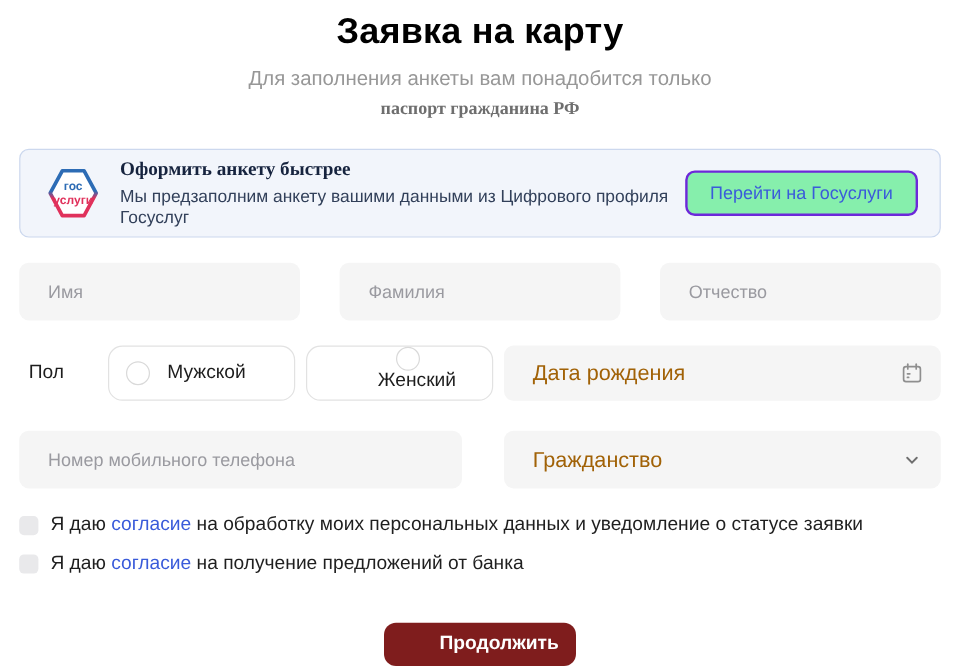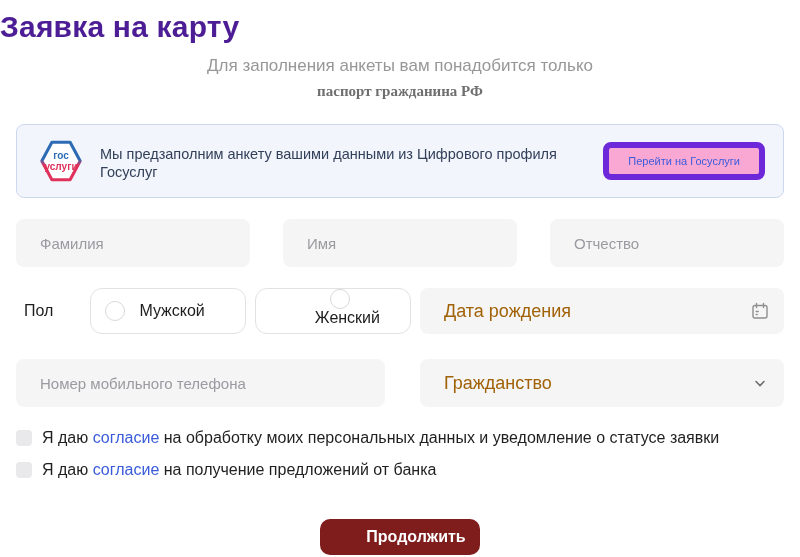--- a/index.html
+++ b/index.html
@@ -1,34 +1,34 @@
 <!DOCTYPE html>
 <html><head>
 <meta charset="utf-8">
 <style>
   * { box-sizing: border-box; margin: 0; padding: 0; }
   html, body { width: 800px; height: 557px; background: #ffffff; overflow: hidden; }
   body { font-family: "Liberation Sans", sans-serif; color: #1f1f1f; }
 
   .page { width: 800px; height: 557px; position: relative; }
 
-  .title { margin-top: 8px; font-size: 30px; font-weight: 700;
-           color: #4c1d95; letter-spacing: 0.2px; line-height: 38px; }
+  .title { margin-top: 8px; text-align: center; font-size: 30px; font-weight: 700;
+           color: #000000; letter-spacing: 0.2px; line-height: 38px; }
   .sub1 { margin-top: 10px; text-align: center; font-size: 17px; color: #979797; line-height: 20px; }
   .sub2 { margin-top: 6px; text-align: center; font-size: 15px; color: #6e6e6e;
           font-family: "Liberation Serif", serif; font-weight: 700; line-height: 18px; }
 
   .banner { margin: 24px 16px 0; height: 74px; background: #f2f5fb; border: 1px solid #ccd8ee;
             border-radius: 8px; display: flex; align-items: center; padding: 0 18px 0 21px; }
   .banner-text { margin-left: 16px; }
   .banner-heading { font-family: "Liberation Serif", serif; font-weight: 700; font-size: 16px;
                     color: #16233e; line-height: 19px; }
   .banner-desc { margin-top: 4px; font-size: 14.5px; color: #32405a; line-height: 18px; }
-  .gos-btn { margin-left: auto; height: 38px; padding: 0 19px; background: #f9a8d4;
-             border: 6px solid #6d28d9; border-radius: 8px; color: #3a5bda; font-size: 11px;
+  .gos-btn { margin-left: auto; height: 38px; padding: 0 19px; background: #86efac;
+             border: 2px solid #6d28d9; border-radius: 8px; color: #3a5bda; font-size: 15px;
              font-family: "Liberation Sans", sans-serif; cursor: pointer; white-space: nowrap; }
 
   .row { margin: 0 16px; display: flex; align-items: center; }
   .row-names { margin-top: 21px; gap: 33px; }
   .field { height: 48px; background: #f5f5f5; border: none; border-radius: 8px;
            padding: 0 24px; font-size: 15px; color: #333; width: 100%;
            font-family: "Liberation Sans", sans-serif; outline: none; }
   .field::placeholder { color: #9a9aa0; opacity: 1; }
 
   .row-gender { margin-top: 21px; height: 46px; }
@@ -83,28 +83,29 @@
             <stop offset="0.62" stop-color="#e0315b"></stop>
             <stop offset="1" stop-color="#e0315b"></stop>
           </linearGradient>
         </defs>
         <path d="M14.5 5.5 H33.5 L44 25 L33.5 44.5 H14.5 L4 25 Z" fill="#ffffff" stroke="url(#gosgrad)" stroke-width="3.2" stroke-linejoin="round"></path>
         <text x="24" y="22.5" text-anchor="middle" font-size="10.5" font-weight="bold" font-family="Liberation Sans, sans-serif" fill="#2d6cb5">гос</text>
         <text x="24" y="34" text-anchor="middle" font-size="10.5" font-weight="bold" font-family="Liberation Sans, sans-serif" fill="#e0315b">услуги</text>
       </svg>
     </span>
     <div class="banner-text">
+      <div class="banner-heading">Оформить анкету быстрее</div>
       <div class="banner-desc">Мы предзаполним анкету вашими данными из Цифрового профиля Госуслуг</div>
     </div>
     <button class="gos-btn">Перейти на Госуслуги</button>
   </div>
 
   <div class="row row-names">
+    <input class="field" type="text" placeholder="Имя" style="">
     <input class="field" type="text" placeholder="Фамилия" style="">
-    <input class="field" type="text" placeholder="Имя" style="">
     <input class="field" type="text" placeholder="Отчество" style="">
   </div>
 
   <div class="row row-gender">
     <span class="gender-label">Пол</span>
     <div class="radio-card">
       <span class="radio-circle"></span>
       <span class="radio-text">Мужской</span>
     </div>
     <div class="radio-card">

